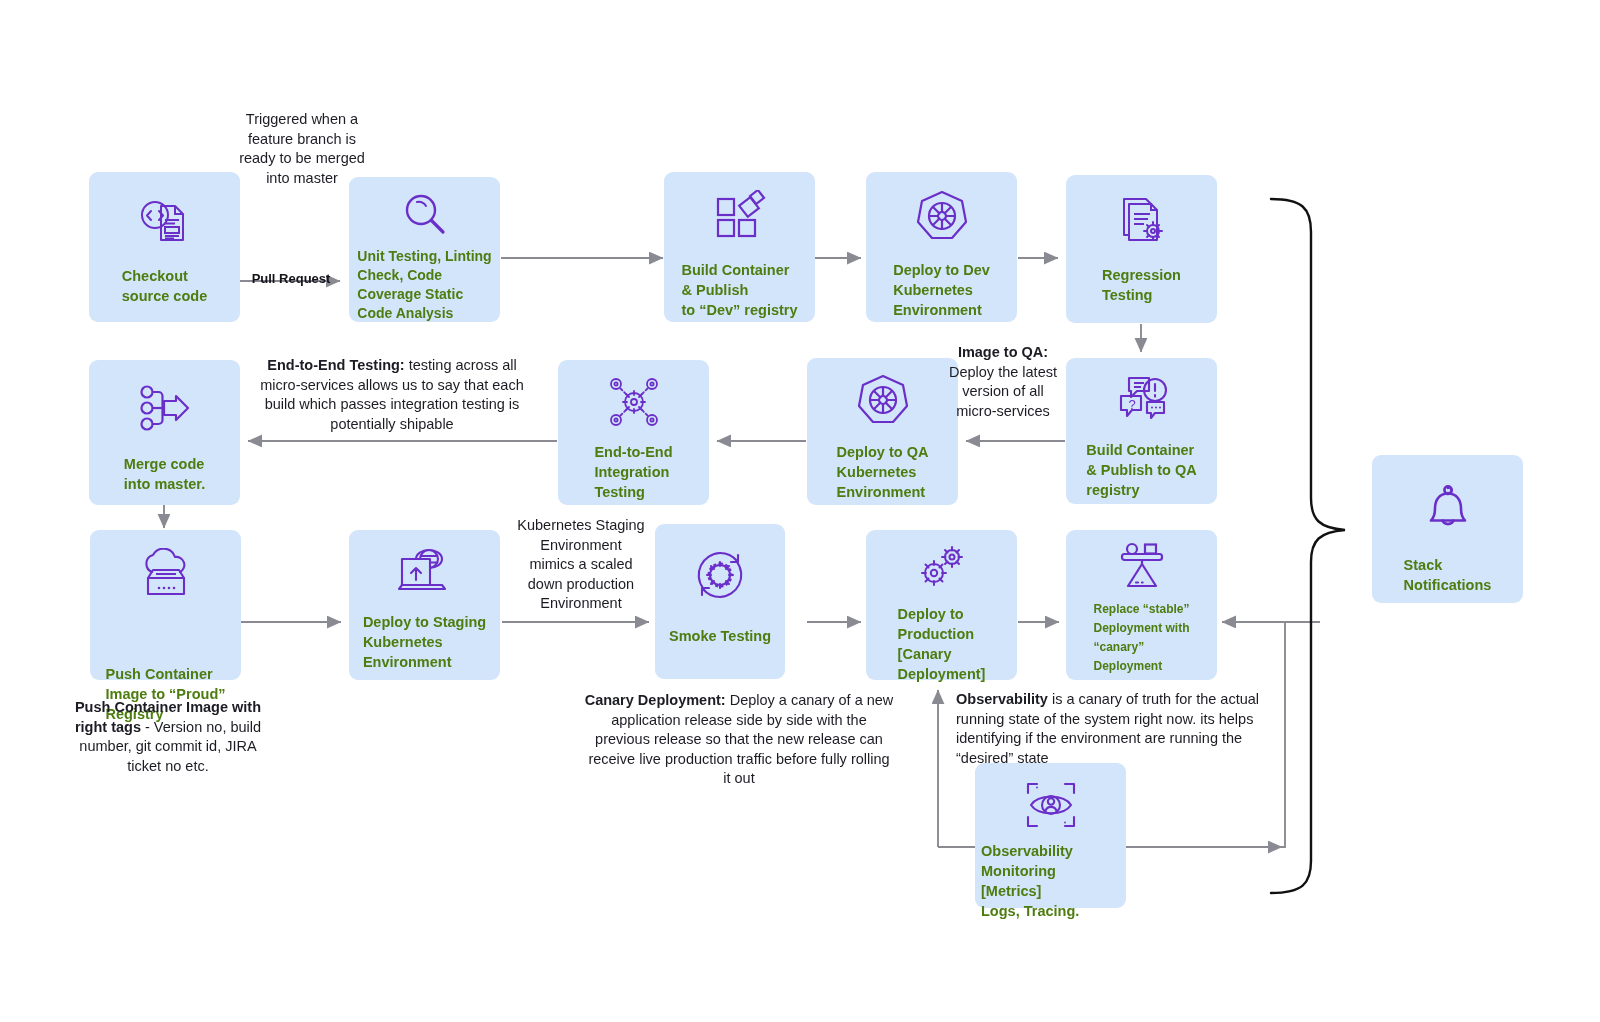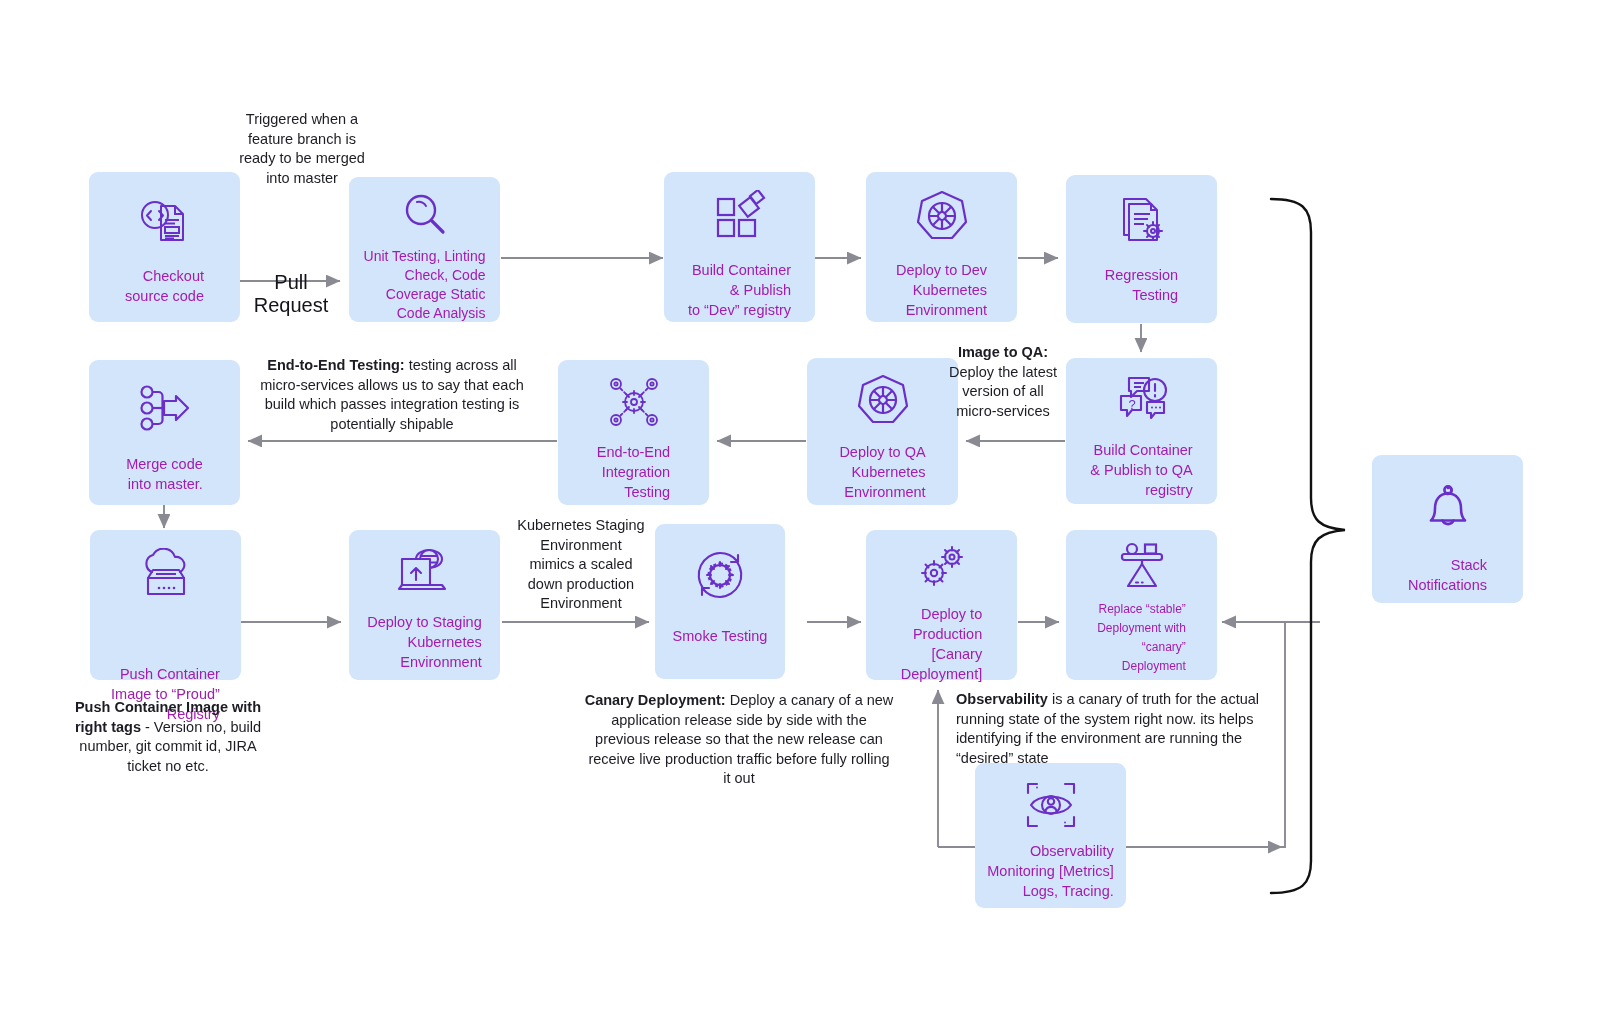--- a/index.html
+++ b/index.html
@@ -11,31 +11,31 @@
   #canvas{position:absolute;inset:0;}
   svg.wires{position:absolute;left:0;top:0;width:1600px;height:1022px;pointer-events:none;}
 
   .node{
     position:absolute;background:#d3e5fa;border-radius:9px;
     display:flex;flex-direction:column;align-items:center;
     box-sizing:border-box;
   }
   .node .icon{display:flex;align-items:center;justify-content:center;}
   .node .label{
-    text-align:right;font-size:14.5px;line-height:20px;color:#a21caf;
-    padding:0 6px;font-weight:400;
+    text-align:left;font-size:14.5px;line-height:20px;color:#4d7c0f;
+    padding:0 6px;font-weight:700;
   }
   .note{
     position:absolute;text-align:center;font-size:14.5px;line-height:19.5px;
     color:#1c1c24;
   }
   .note b{font-weight:700;}
   .note.left{text-align:left;}
   .edge-label{
-    position:absolute;font-size:20px;font-weight:400;color:#13131a;
+    position:absolute;font-size:13px;font-weight:700;color:#13131a;
     text-align:center;
   }
 </style>
 </head>
 <body>
 
 <div id="canvas">
 
   <svg class="wires" viewBox="0 0 1600 1022">
     <defs>

